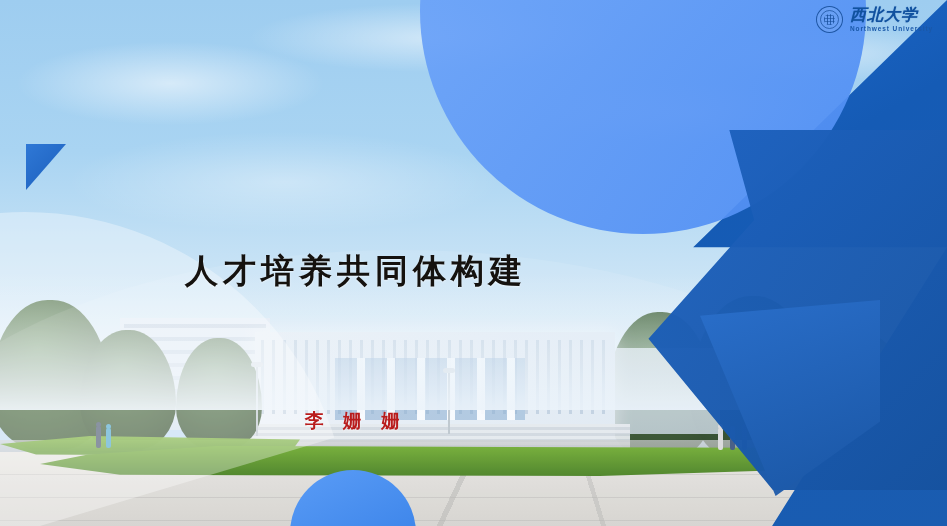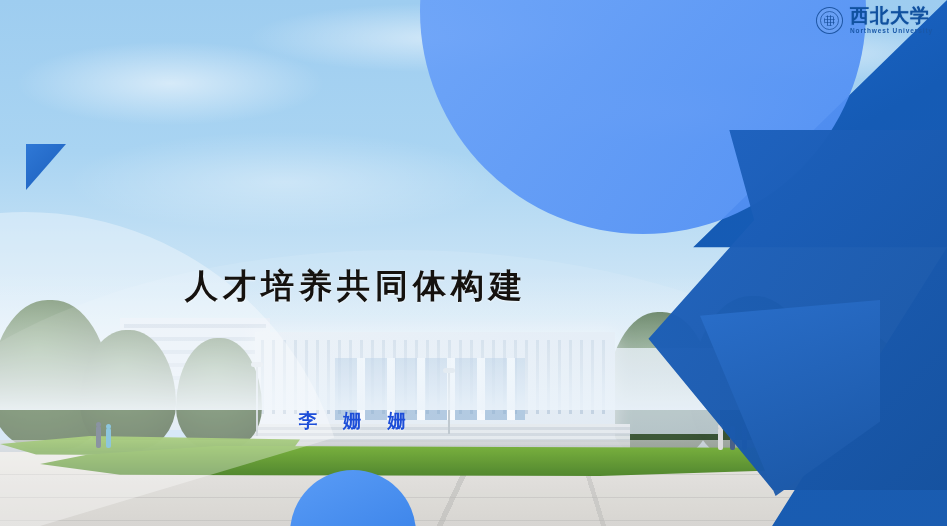--- a/index.html
+++ b/index.html
@@ -210,47 +210,47 @@
   }
   .seal::after {
     content:""; position:absolute; inset:7px; border-radius:50%;
     background:
       repeating-linear-gradient(90deg, rgba(18,74,150,.75) 0 1px, rgba(0,0,0,0) 1px 3px),
       repeating-linear-gradient(0deg, rgba(18,74,150,.55) 0 1px, rgba(0,0,0,0) 1px 3px);
   }
   .logo-text { display:flex; flex-direction:column; line-height:1; }
   .logo-cn {
     font-family:"DejaVu Serif", serif;
-    font-size:19px; font-weight:700; letter-spacing:1px;
-    color:#10519f; 
+    font-size:16px; font-weight:700; letter-spacing:1px;
+    color:#10519f; font-style:italic;
     text-shadow:0 0 1px rgba(20,80,160,.6);
   }
   .logo-en {
     font-size:6.5px; letter-spacing:.9px; margin-top:3px;
     color:#1a58a8; font-weight:600; text-align:center;
   }
 
   
   .title-block {
     position:absolute; left:0; top:214px; width:712px;
     text-align:center; z-index:8;
   }
   .title-line {
     font-family:"DejaVu Serif", serif;
     font-size:33px; font-weight:700; color:#15120f;
     letter-spacing:5px; line-height:1.0;
     text-shadow:0 1px 2px rgba(255,255,255,.55);
     white-space:nowrap;
   }
-  .title-line.l2 { margin-top:55px; }
+  .title-line.l2 { margin-top:40px; }
   .author {
     position:absolute; left:0; top:408px; width:712px;
     text-align:center;
-    font-family:Liberation Mono, monospace;
-    font-size:19px; font-weight:600; color:#1d4ed8;
+    font-family:Liberation Sans, sans-serif;
+    font-size:19px; font-weight:600; color:#b91c1c;
     letter-spacing:7px;
     text-shadow:0 1px 2px rgba(255,255,255,.6);
     z-index:8;
   }
 </style>
 </head>
 <body>
 
 <div id="slide">
 

